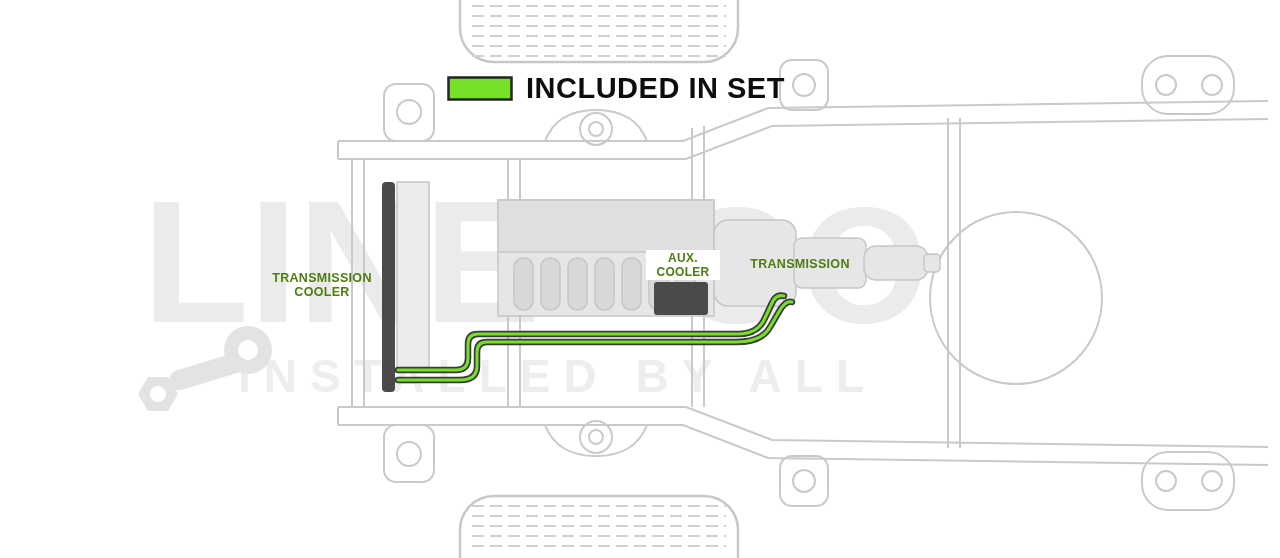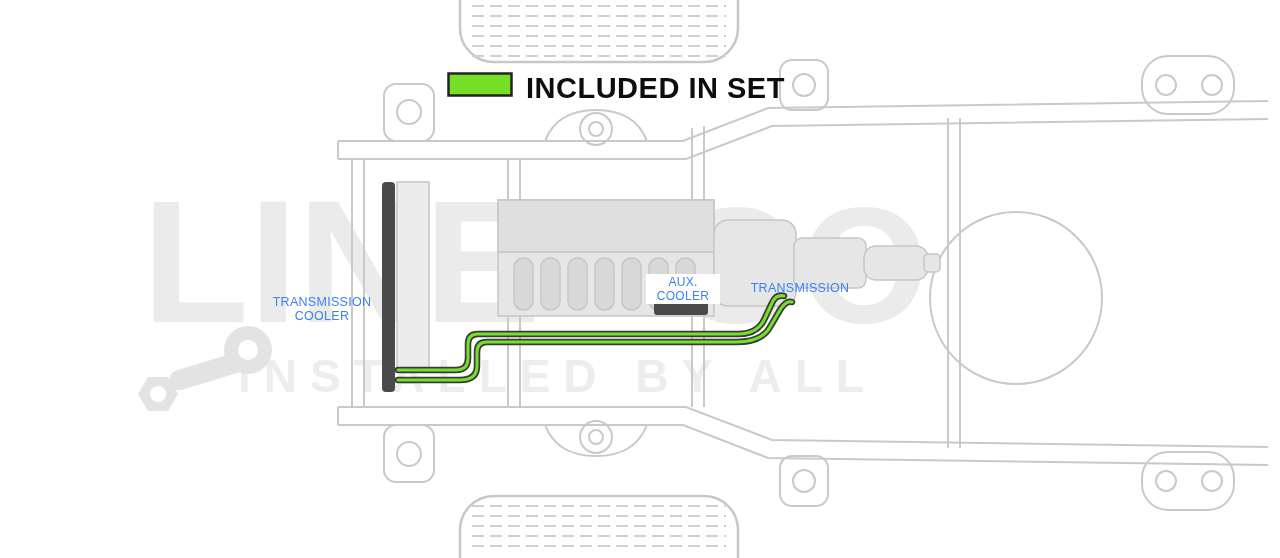--- a/index.html
+++ b/index.html
@@ -1,23 +1,23 @@
 <!DOCTYPE html>
 <html><head>
 <meta charset="utf-8">
 <style>
   html,body{margin:0;padding:0;background:#fff;}
   .stage{position:relative;width:1280px;height:558px;background:#fff;overflow:hidden;
          font-family:"Liberation Sans",sans-serif;}
   .stage svg.base{position:absolute;left:0;top:0;}
-  .diagram-label{position:absolute;font-weight:normal;font-size:12.5px;line-height:14px;
-         color:#3b82f6;text-align:center;letter-spacing:.3px;white-space:nowrap;margin-top:24px;}
+  .diagram-label{position:absolute;font-weight:bold;font-size:12.5px;line-height:14px;
+         color:#4d7c0f;text-align:center;letter-spacing:.3px;white-space:nowrap;}
   .diagram-label span{display:block;}
   .aux-bg{background:#fff;padding:1px 2px;}
-  .legend{position:absolute;left:447px;top:72px;display:flex;align-items:flex-start;gap:13px;}
+  .legend{position:absolute;left:447px;top:72px;display:flex;align-items:center;gap:13px;}
   .legend-text{font-weight:bold;font-size:29px;letter-spacing:.5px;color:#0d0d0d;}
   .wm-big{font-weight:bold;fill:#ebebeb;}
   .wm-small{font-weight:bold;fill:#ededed;}
   .ghost{stroke:#c9c9c9;stroke-width:2;fill:none;}
   .ghostfill{stroke:#c6c6c6;stroke-width:1.5;}
 </style>
 </head>
 <body>
 
 <div class="stage">

